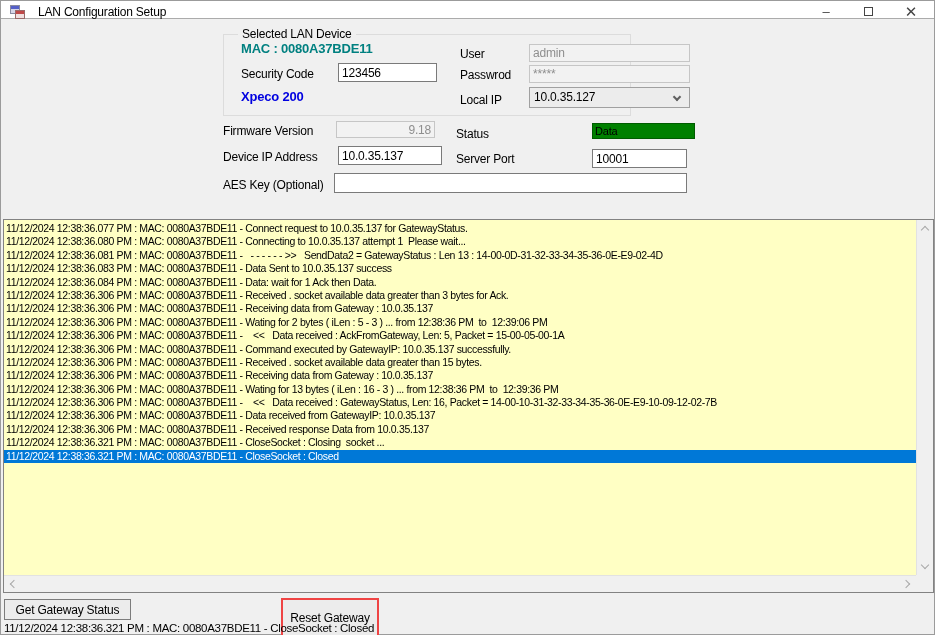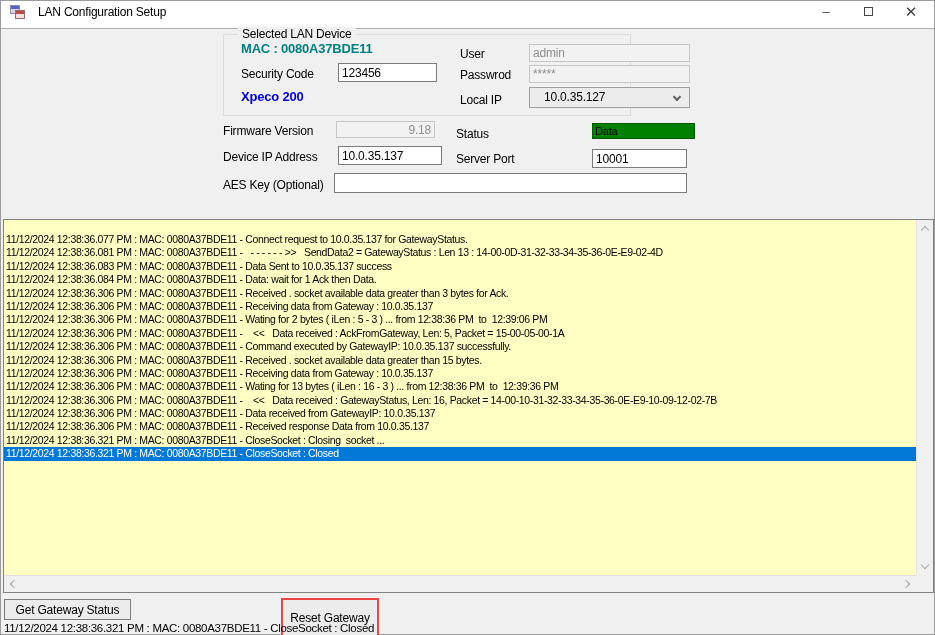--- a/index.html
+++ b/index.html
@@ -1,21 +1,21 @@
 <!DOCTYPE html>
 <html><head>
 <meta charset="utf-8">
 <style>
   * { margin:0; padding:0; box-sizing:border-box; }
   html,body { width:935px; height:635px; overflow:hidden; background:#d0d0d0;
               font-family:"Liberation Sans", sans-serif; }
   .window { position:absolute; left:0; top:0; width:935px; height:635px;
             background:#f0f0f0; border:1px solid #9b9b9b; }
   
-  .titlebar { position:absolute; left:0; top:0; width:933px; height:28px;
+  .titlebar { position:absolute; left:0; top:0; width:933px; height:18px;
               background:#ffffff; border-bottom:1px solid #ababab; }
   .app-icon { position:absolute; left:9px; top:4px; width:15px; height:14px; }
   .app-icon .w1 { position:absolute; left:0; top:0; width:10px; height:9px;
                   border:1px solid #8a8aa0; background:#d6d6e8; }
   .app-icon .w1::before { content:""; position:absolute; left:0; top:0; right:0; height:3px; background:#5560c8; }
   .app-icon .w2 { position:absolute; left:5px; top:5px; width:10px; height:9px;
                   border:1px solid #9a6a6a; background:#f0e0e0; }
   .app-icon .w2::before { content:""; position:absolute; left:0; top:0; right:0; height:3px; background:#c04848; }
   .title-text { position:absolute; left:37px; top:0; height:22px; line-height:22px;
                 font-size:12px; color:#000; letter-spacing:-0.2px; }
@@ -31,37 +31,37 @@
   .groupbox { position:absolute; left:222px; top:33px; width:408px; height:82px;
               border:1px solid #dcdcdc; }
   .groupbox-title { position:absolute; left:14px; top:-8px; background:#f0f0f0;
                     padding:0 4px; font-size:12px; letter-spacing:-0.2px; }
   .mac { position:absolute; left:240px; top:40px; font-size:13px; font-weight:bold;
          color:#008080; letter-spacing:-0.2px; }
   .model { position:absolute; left:240px; top:88px; font-size:13px; font-weight:bold;
            color:#0000e0; letter-spacing:-0.2px; }
   .combo { position:absolute; left:528px; top:86px; width:161px; height:21px;
            background:#ececec; border:1px solid #a0a0a0; font-size:12px;
-           line-height:19px; padding-left:14px; letter-spacing:-0.2px; }
+           line-height:19px; padding-left:4px; letter-spacing:-0.2px; }
   .combo .chev { position:absolute; right:9px; top:6px; }
   .chev { display:inline-block; width:6px; height:6px;
           border-right:2px solid #606060; border-bottom:2px solid #606060; }
   .chev.down  { transform:rotate(45deg); }
   .chev.up    { transform:rotate(-135deg); }
   .chev.left  { transform:rotate(135deg); }
   .chev.right { transform:rotate(-45deg); }
   .chev.lite  { border-color:#a8a8a8; border-right-width:1.5px; border-bottom-width:1.5px; }
   .status-box { position:absolute; left:591px; top:122px; width:103px; height:16px;
                 border:1px solid #005c00; font-size:11px; color:#000; line-height:14px;
                 padding-left:2px; letter-spacing:-0.2px; }
   
   .logbox { position:absolute; left:2px; top:218px; width:931px; height:374px;
             border:1px solid #828282; background:#f0f0f0; }
   .log-content { position:absolute; left:0; top:0; right:17px; bottom:17px;
-                 overflow:hidden; padding-top:13px; }
+                 overflow:hidden; padding-top:2px; }
   .log-line { height:13.4px; font-size:10.5px; letter-spacing:-0.35px; line-height:13.4px;
               white-space:pre; padding-left:2px; color:#000; }
   .log-line.selected { background:#0078d7; color:#fff; }
   .vscroll { position:absolute; right:0; top:0; width:17px; bottom:17px; background:#f0f0f0;
              border-left:1px solid #e2e2e2; }
   .vscroll .up   { position:absolute; left:5px; top:7px; }
   .vscroll .down { position:absolute; left:5px; bottom:7px; }
   .hscroll { position:absolute; left:0; bottom:0; right:17px; height:17px; background:#f0f0f0;
              border-top:1px solid #e2e2e2; }
   .hscroll .left  { position:absolute; left:7px;  top:5px; }
@@ -119,20 +119,21 @@
   <div class="lbl" style="left:222px; top:149px;">Device IP Address</div>
   <input class="tb" style="left: 337px; top: 145px; width: 104px; height: 19px;" value="10.0.35.137">
   <div class="lbl" style="left:455px; top:151px;">Server Port</div>
   <input class="tb" style="left: 591px; top: 148px; width: 95px; height: 19px;" value="10001">
   <div class="lbl" style="left:222px; top:177px;">AES Key (Optional)</div>
   <input class="tb" style="left: 333px; top: 172px; width: 353px; height: 20px;" value="">
 
   <div class="logbox">
     <div class="log-content" style="background-color: rgb(255, 255, 196);">
         <div class="log-line">11/12/2024 12:38:36.077 PM : MAC: 0080A37BDE11 - Connect request to 10.0.35.137 for GatewayStatus.</div>
+        <div class="log-line">11/12/2024 12:38:36.080 PM : MAC: 0080A37BDE11 - Connecting to 10.0.35.137 attempt 1  Please wait...</div>
         <div class="log-line">11/12/2024 12:38:36.081 PM : MAC: 0080A37BDE11 -   - - - - - - &gt;&gt;   SendData2 = GatewayStatus : Len 13 : 14-00-0D-31-32-33-34-35-36-0E-E9-02-4D</div>
         <div class="log-line">11/12/2024 12:38:36.083 PM : MAC: 0080A37BDE11 - Data Sent to 10.0.35.137 success</div>
         <div class="log-line">11/12/2024 12:38:36.084 PM : MAC: 0080A37BDE11 - Data: wait for 1 Ack then Data.</div>
         <div class="log-line">11/12/2024 12:38:36.306 PM : MAC: 0080A37BDE11 - Received . socket available data greater than 3 bytes for Ack.</div>
         <div class="log-line">11/12/2024 12:38:36.306 PM : MAC: 0080A37BDE11 - Receiving data from Gateway : 10.0.35.137</div>
         <div class="log-line">11/12/2024 12:38:36.306 PM : MAC: 0080A37BDE11 - Wating for 2 bytes ( iLen : 5 - 3 ) ... from 12:38:36 PM  to  12:39:06 PM</div>
         <div class="log-line">11/12/2024 12:38:36.306 PM : MAC: 0080A37BDE11 -    &lt;&lt;   Data received : AckFromGateway, Len: 5, Packet = 15-00-05-00-1A</div>
         <div class="log-line">11/12/2024 12:38:36.306 PM : MAC: 0080A37BDE11 - Command executed by GatewayIP: 10.0.35.137 successfully.</div>
         <div class="log-line">11/12/2024 12:38:36.306 PM : MAC: 0080A37BDE11 - Received . socket available data greater than 15 bytes.</div>
         <div class="log-line">11/12/2024 12:38:36.306 PM : MAC: 0080A37BDE11 - Receiving data from Gateway : 10.0.35.137</div>

